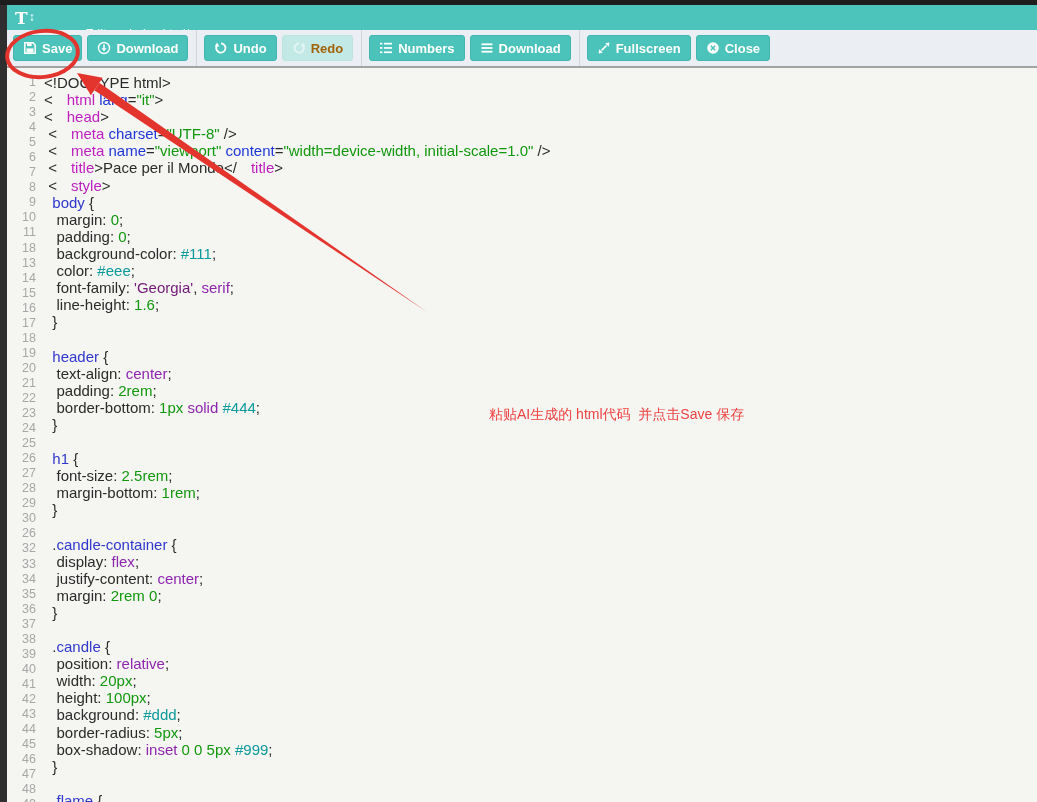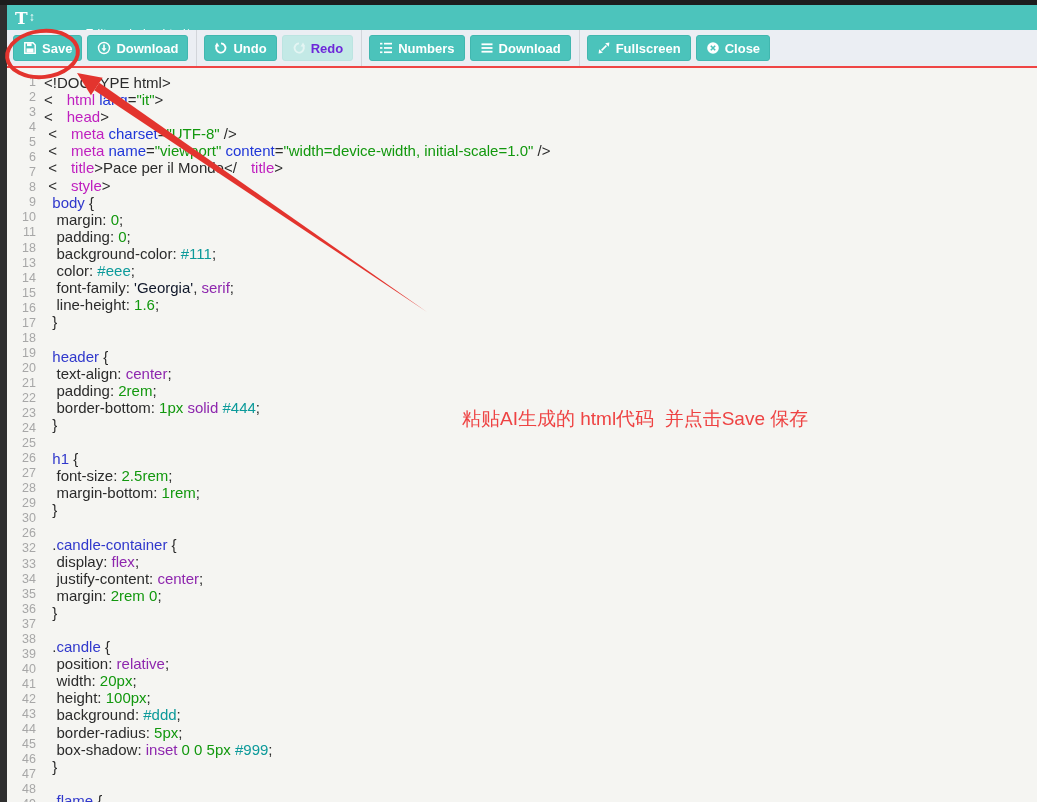--- a/index.html
+++ b/index.html
@@ -9,53 +9,53 @@
   .top-strip  { position:absolute; left:0; top:0; width:1037px; height:5px; background:#1d1d1d; }
   .left-strip { position:absolute; left:0; top:5px; width:7px; height:797px; background:#2f2f2f; }
 
   .titlebar { position:absolute; left:7px; top:5px; width:1030px; height:25px;
               background:#4cc4bc; color:#fff; display:flex; align-items:center; }
   .logo { font-family:"DejaVu Serif",serif; font-weight:bold; font-size:17px; margin-left:8px; }
   .logo-mark { font-size:12px; margin-left:1px; margin-right:8px; position:relative; top:-1px; }
   .title { font-size:12px; letter-spacing:.2px;margin-top:32px; }
 
   .toolbar { position:absolute; left:7px; top:30px; width:1030px; height:38px;
-             background:#ebeef3; border-bottom:2px solid #ef4444;
+             background:#ebeef3; border-bottom:2px solid #a3a3a3;
              display:flex; align-items:flex-start; padding-left:6px; }
   .tb-btn { display:inline-flex; align-items:center; gap:5px; margin-top:5px; margin-right:5px;
             height:26px; padding:0 9px; background:#4bc3bb; border:1px solid #41b7af;
             border-radius:3px; color:#fff; font-family:"Liberation Sans",sans-serif;
             font-size:13px; font-weight:bold; cursor:pointer; white-space:nowrap; }
-  .tb-btn.disabled { background:#c3e9e6; border-color:#bce4e1; color:#6d28d9; }
+  .tb-btn.disabled { background:#c3e9e6; border-color:#bce4e1; color:#a16207; }
   .tb-btn.disabled svg { opacity:.55; }
   .tb-icon { display:inline-flex; }
   .tb-sep { width:1px; height:36px; background:#d2d5da; margin:0 7px 0 3px; }
 
   .editor { position:absolute; left:7px; top:68px; width:1030px; height:734px;
             background:#f5f5f2; overflow:hidden; }
   .gutter { position:absolute; left:0; top:7px; width:29px; text-align:right;
             color:#a7a7a7; font-size:12.5px; line-height:15.05px; }
   .gutter div { height:15.05px; }
   .code { position:absolute; left:37px; top:6px; font-size:15px; line-height:17.1px;
           white-space:pre; color:#2b2b2b; }
   .code-line { height:17.1px; }
   .t-plain{ color:#2b2b2b; }
   .t-tag  { color:#bf1fbf;padding-left:14px; }
   .t-attr { color:#1f36d8; }
   .t-sel  { color:#3038cc;margin-top:16px; }
   .t-str  { color:#12980e; }
   .t-num  { color:#12980e; }
   .t-hex  { color:#0c9a9a; }
   .t-kw   { color:#8e27ae; }
-  .t-cstr { color:#0f172a; }
+  .t-cstr { color:#701a75; }
 
   .overlay { position:absolute; left:0; top:0; width:1037px; height:802px;
              pointer-events:none; z-index:10; }
-  .annotation-text { position:absolute; left:462px; top:406px; z-index:11;
-                     color:#ee4343; font-size:19px; white-space:pre; pointer-events:none; }
+  .annotation-text { position:absolute; left:489px; top:406px; z-index:11;
+                     color:#ee4343; font-size:14px; white-space:pre; pointer-events:none; }
 </style>
 </head>
 <body>
 
 <div class="top-strip"></div>
 <div class="left-strip"></div>
 
 <div class="titlebar">
   <span class="logo">T</span>
   <span class="logo-mark">↕</span>

